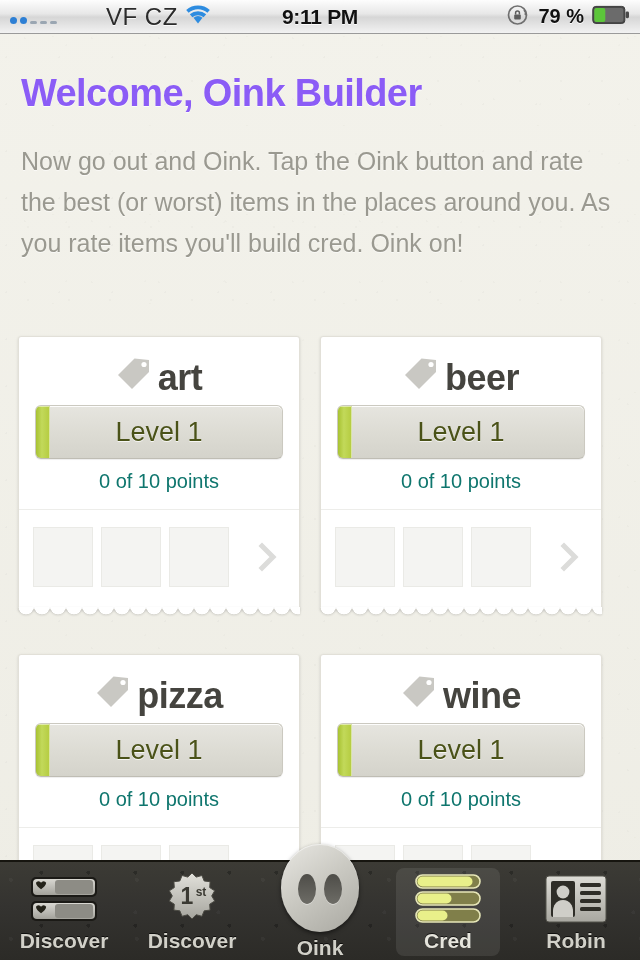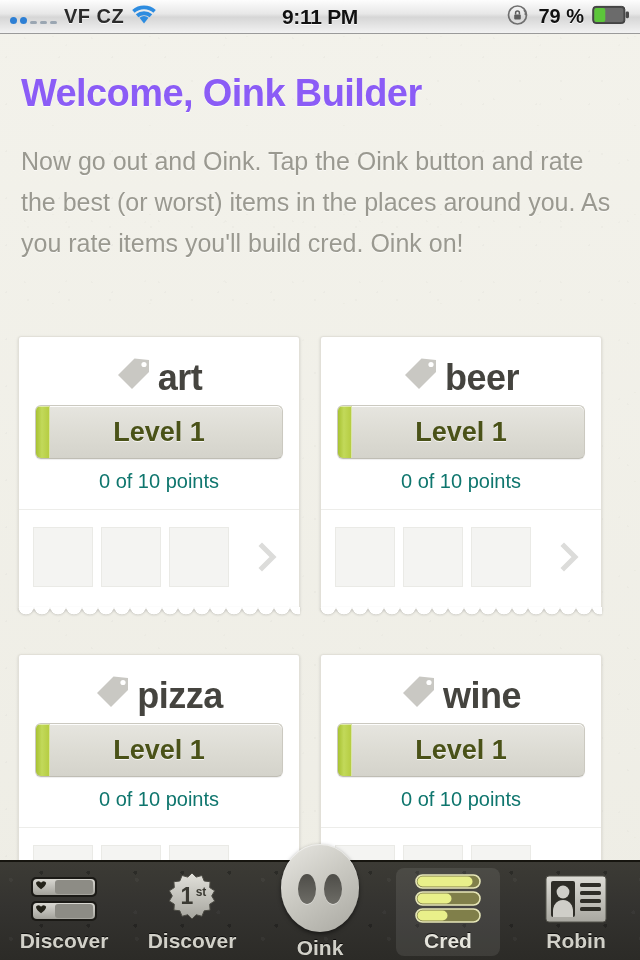--- a/index.html
+++ b/index.html
@@ -26,22 +26,22 @@
     position:absolute; top:0; left:0; width:640px; height:34px;
     background:linear-gradient(#fdfdfd 0%, #e7e7e7 42%, #d6d6d6 52%, #f2f2f2 100%);
     border-bottom:1px solid #9a9a9a;
     display:flex; align-items:center;
   }
   .sb-left{ display:flex; align-items:center; gap:7px; padding-left:10px; width:230px;}
   .sb-mid{ flex:1; text-align:center; }
   .sb-right{ display:flex; align-items:center; gap:8px; padding-right:10px; justify-content:flex-end; width:230px;}
   .sb-time{ font-size:21px; font-weight:bold; color:#111; letter-spacing:-.3px;
             text-shadow:0 1px 0 rgba(255,255,255,.85);}
-  .sb-carrier{ font-size:20px; font-weight:bold; color:#2b2b2b; letter-spacing:.5px;
-            text-shadow:0 1px 0 rgba(255,255,255,.8);}
+  .sb-carrier{ font-size:24px; font-weight:normal; color:#2b2b2b; letter-spacing:.5px;
+            text-shadow:0 1px 0 rgba(255,255,255,.8);margin-left:42px;}
   .sb-pct{ font-size:20px; font-weight:bold; color:#111;
             text-shadow:0 1px 0 rgba(255,255,255,.85);}
   .signal{ display:flex; align-items:flex-end; gap:3px; height:14px; }
   .sig-dot{ width:7px; height:7px; border-radius:50%; background:#2d7fd4; }
   .sig-dash{ width:7px; height:3px; border-radius:2px; background:#9aa6b2; }
 
   
   .welcome{
     position:absolute; left:21px; top:72px; width:600px;
     font-size:38px; font-weight:bold; color:#8b5cf6;
@@ -92,21 +92,21 @@
     display:flex; align-items:center; justify-content:center;
     overflow:hidden;
   }
   .level-fill{
     position:absolute; left:0; top:0; bottom:0; width:14px;
     background:linear-gradient(to right,#a8c232 0%,#c2d95a 45%,#b6cd42 100%);
     border-right:1px solid rgba(255,255,255,.55);
     box-shadow:0 1px 0 rgba(255,255,255,.5) inset;
   }
   .level-label{
-    font-size:27px; font-weight:bold; color:#4a5218;
+    font-size:27px; font-weight:normal; color:#4a5218;
     text-shadow:0 1px 0 rgba(255,255,255,.75);
     position:relative; z-index:2;
   }
   .points{
     text-align:center; font-size:20px; color:#0f766e;
     padding:11px 0 16px;
   }
   .card-foot{
     border-top:1px solid #ededea;
     display:flex; align-items:center; gap:8px;

